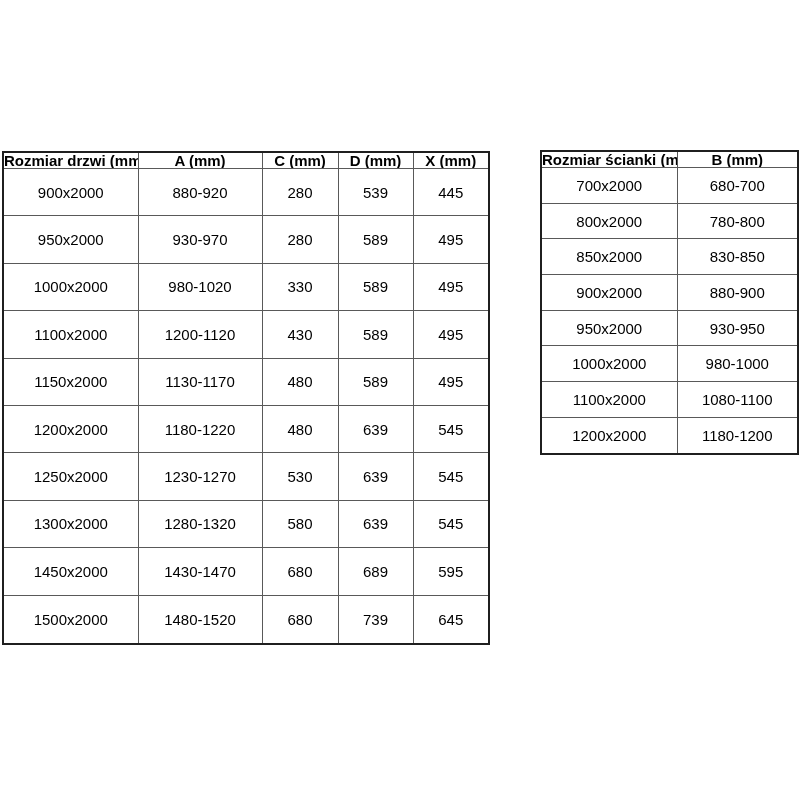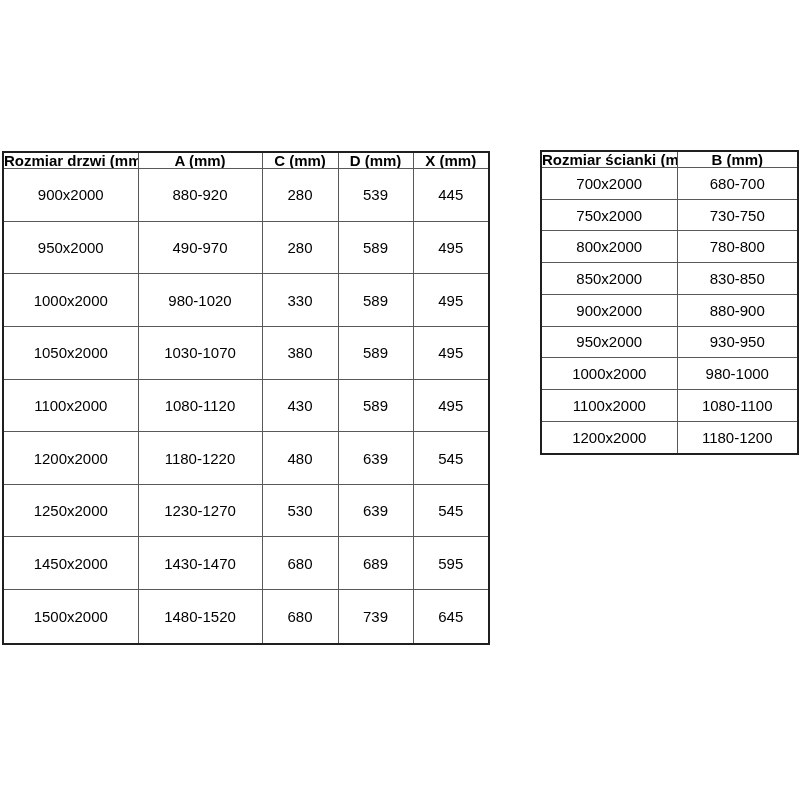--- a/index.html
+++ b/index.html
@@ -69,57 +69,64 @@
   <tbody>
       <tr>
         <td>900x2000</td>
         <td>880-920</td>
         <td>280</td>
         <td>539</td>
         <td>445</td>
       </tr>
       <tr>
         <td>950x2000</td>
-        <td>490-970</td>
+        <td>930-970</td>
         <td>280</td>
         <td>589</td>
         <td>495</td>
       </tr>
       <tr>
         <td>1000x2000</td>
         <td>980-1020</td>
         <td>330</td>
         <td>589</td>
         <td>495</td>
       </tr>
       <tr>
-        <td>1050x2000</td>
-        <td>1030-1070</td>
-        <td>380</td>
+        <td>1100x2000</td>
+        <td>1200-1120</td>
+        <td>430</td>
         <td>589</td>
         <td>495</td>
       </tr>
       <tr>
-        <td>1100x2000</td>
-        <td>1080-1120</td>
-        <td>430</td>
+        <td>1150x2000</td>
+        <td>1130-1170</td>
+        <td>480</td>
         <td>589</td>
         <td>495</td>
       </tr>
       <tr>
         <td>1200x2000</td>
         <td>1180-1220</td>
         <td>480</td>
         <td>639</td>
         <td>545</td>
       </tr>
       <tr>
         <td>1250x2000</td>
         <td>1230-1270</td>
         <td>530</td>
+        <td>639</td>
+        <td>545</td>
+      </tr>
+      <tr>
+        <td>1300x2000</td>
+        <td>1280-1320</td>
+        <td>580</td>
         <td>639</td>
         <td>545</td>
       </tr>
       <tr>
         <td>1450x2000</td>
         <td>1430-1470</td>
         <td>680</td>
         <td>689</td>
         <td>595</td>
       </tr>
@@ -143,24 +150,20 @@
         <th>Rozmiar ścianki (mm)</th>
         <th>B (mm)</th>
       </tr>
     </thead>
   <tbody>
       <tr>
         <td>700x2000</td>
         <td>680-700</td>
       </tr>
       <tr>
-        <td>750x2000</td>
-        <td>730-750</td>
-      </tr>
-      <tr>
         <td>800x2000</td>
         <td>780-800</td>
       </tr>
       <tr>
         <td>850x2000</td>
         <td>830-850</td>
       </tr>
       <tr>
         <td>900x2000</td>
         <td>880-900</td>

